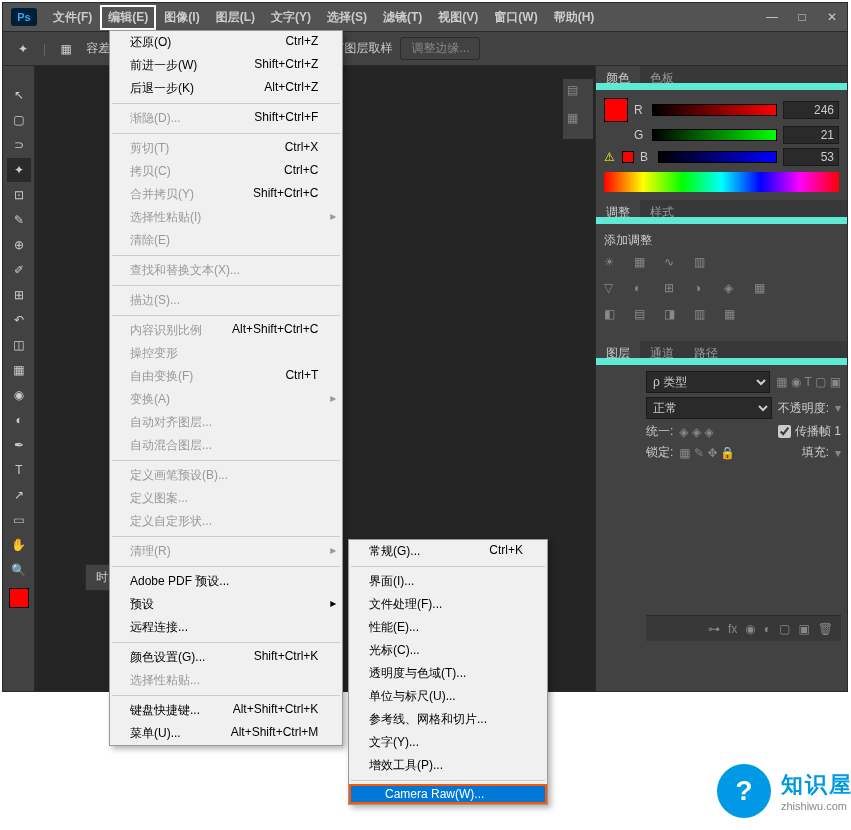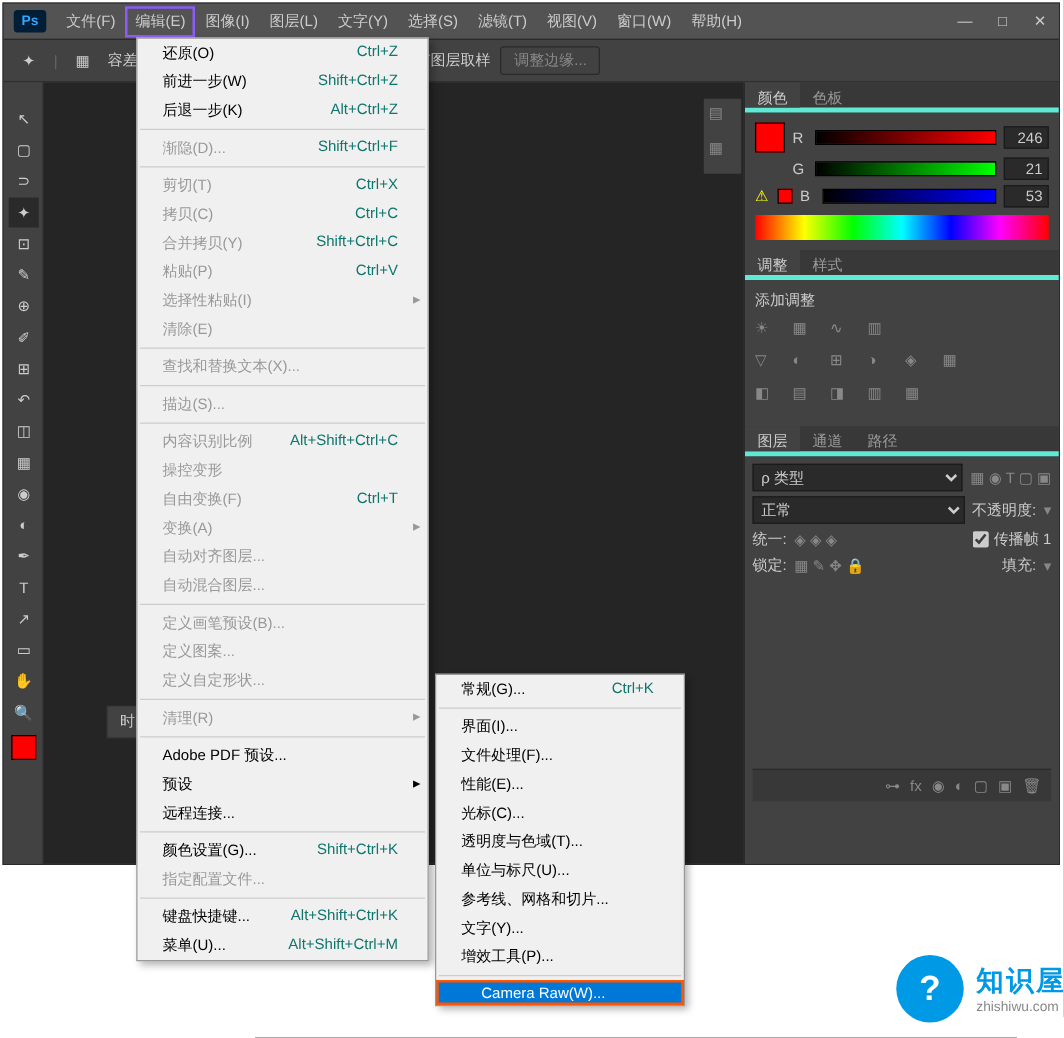--- a/index.html
+++ b/index.html
@@ -1,67 +1,67 @@
 <!DOCTYPE html>
 <html><head>
 <meta charset="utf-8">
 <style>
 * { margin: 0; padding: 0; box-sizing: border-box; font-family: "Microsoft YaHei", sans-serif; font-size: 12px; }
 body { background: #fff; width: 851px; height: 830px; position: relative; }
 .app-window { width: 846px; height: 690px; background: #535353; position: absolute; top: 2px; left: 2px; border: 1px solid #2a2a2a; }
 .title-bar { height: 28px; background: #535353; display: flex; align-items: center; }
 .ps-logo { width: 26px; height: 18px; background: #001e36; color: #31a8ff; font-weight: bold; font-size: 11px; display: flex; align-items: center; justify-content: center; border-radius: 3px; margin: 0 8px; }
-.menu-bar { display: flex; align-items: center; height: 28px; }
+.menu-bar { display: flex; align-items: center; height: 28px; font-weight: bold; }
 .menu-item { padding: 4px 8px; color: #ccc; cursor: pointer; }
-.menu-item.highlighted { border: 2px solid #8b5cf6; padding: 2px 6px; }
+.menu-item.highlighted { border: 2px solid #ffffff; padding: 2px 6px; }
 .window-controls { margin-left: auto; display: flex; }
 .win-btn { width: 30px; height: 22px; color: #ccc; display: flex; align-items: center; justify-content: center; cursor: pointer; }
 .options-bar { height: 35px; background: #424242; border-top: 1px solid #2a2a2a; border-bottom: 1px solid #2a2a2a; display: flex; align-items: center; padding: 0 8px; gap: 8px; color: #ccc; }
 .tool-icon { width: 24px; height: 24px; display: flex; align-items: center; justify-content: center; }
 .opt-label { color: #ccc; }
 .opt-input { background: #2a2a2a; border: 1px solid #1a1a1a; color: #ccc; padding: 2px 4px; width: 40px; }
 .opt-check { display: flex; align-items: center; gap: 4px; }
 .opt-check input { accent-color: #ccc; }
 .opt-btn { background: #424242; border: 1px solid #2a2a2a; color: #888; padding: 2px 10px; border-radius: 3px; }
 .main-area { display: flex; height: calc(100% - 63px); }
 .toolbox { width: 32px; background: #424242; border-right: 1px solid #2a2a2a; padding-top: 16px; }
 .tool { width: 24px; height: 24px; margin: 1px 4px; display: flex; align-items: center; justify-content: center; color: #ccc; cursor: pointer; }
 .color-swatch { width: 20px; height: 20px; margin: 6px; }
 .fg-color { background: #ff0000; border: 1px solid #000; }
 .canvas-area { flex: 1; background: #252525; position: relative; }
 .timeline-bar { position: absolute; bottom: 100px; left: 50px; background: #424242; padding: 4px 10px; color: #ccc; display: flex; align-items: center; gap: 10px; border: 1px solid #2a2a2a; }
 .panels { width: 252px; background: #424242; border-left: 1px solid #2a2a2a; }
-.panel-tabs { display: flex; height: 24px; background: #383838; border-bottom: 4px solid #5eead4; }
+.panel-tabs { display: flex; height: 24px; background: #383838; border-bottom: 7px solid #5eead4; }
 .panel-tab { padding: 4px 10px; color: #999; cursor: pointer; }
 .panel-tab.active { background: #424242; color: #ccc; }
 .color-panel { padding: 8px; }
 .color-row { display: flex; align-items: center; gap: 6px; margin-bottom: 4px; }
 .color-ch-label { color: #ccc; width: 12px; }
 .color-slider { flex: 1; height: 12px; background: linear-gradient(to right, #000, #f00); border: 1px solid #000; }
 .color-slider.g { background: linear-gradient(to right, #000, #0f0); }
 .color-slider.b { background: linear-gradient(to right, #000, #00f); }
-.color-val { background: #2a2a2a; border: 1px solid #1a1a1a; color: #ccc; padding: 1px 4px; width: 36px; text-align: right; }
+.color-val { background: #2a2a2a; border: 1px solid #1a1a1a; color: #ccc; padding: 1px 4px; width: 56px; text-align: right; }
 .color-swatch-big { width: 24px; height: 24px; background: #f00; border: 1px solid #000; }
 .spectrum { height: 20px; background: linear-gradient(to right, #f00, #ff0, #0f0, #0ff, #00f, #f0f, #f00); margin-top: 6px; }
 .adjust-panel { padding: 8px; color: #ccc; }
 .adjust-title { margin-bottom: 6px; }
 .adjust-icons { display: flex; gap: 10px; margin-bottom: 6px; flex-wrap: wrap; }
 .adj-icon { width: 20px; height: 20px; color: #888; }
-.layers-panel { padding: 6px; color: #ccc; }
+.layers-panel { padding: 6px; color: #ccc; margin-left: 44px; }
 .layer-row { display: flex; align-items: center; gap: 6px; margin-bottom: 4px; }
 .layer-select { background: #2a2a2a; border: 1px solid #1a1a1a; color: #ccc; padding: 2px; flex: 1; }
 .panel-footer { height: 26px; background: #383838; border-top: 1px solid #2a2a2a; display: flex; align-items: center; justify-content: flex-end; gap: 8px; padding: 0 8px; color: #888; }
 .dropdown-menu { position: absolute; background: #f0f0f0; border: 1px solid #999; box-shadow: 3px 3px 6px rgba(0,0,0,0.3); z-index: 100; min-width: 228px; }
 .dropdown-menu.main { top: 30px; left: 109px; }
 .dropdown-menu.sub { top: 539px; left: 348px; min-width: 200px; }
 .menu-entry { padding: 3px 24px 3px 20px; color: #000; cursor: pointer; display: flex; justify-content: space-between; position: relative; white-space: nowrap; }
 .menu-entry.disabled { color: #999; }
 .menu-entry.highlighted-item { background: #0078d7; color: #fff; padding-left: 36px; }
 .menu-entry.boxed { outline: 2px solid #ff5500; outline-offset: -2px; }
-.menu-entry .shortcut { color: #0f766e; margin-left: 30px; }
+.menu-entry .shortcut { color: #000000; margin-left: 30px; }
 .menu-entry .arrow { position: absolute; right: 6px; }
 .menu-sep { height: 1px; background: #ccc; margin: 3px 2px; }
 .watermark { position: absolute; bottom: 12px; right: -2px; display: flex; align-items: center; gap: 10px; }
 .wm-icon { width: 54px; height: 54px; background: #0099e5; border-radius: 50%; display: flex; align-items: center; justify-content: center; color: #fff; font-size: 28px; font-weight: bold; }
 .wm-text { color: #0099e5; }
 .wm-text .cn { font-size: 22px; font-weight: bold; letter-spacing: 2px; }
 .wm-text .en { font-size: 11px; color: #888; }
 .mini-icons { position: absolute; right: 254px; top: 76px; width: 30px; background: #424242; }
 .mini-icon { width: 24px; height: 24px; margin: 4px; color: #888; }
 </style>
@@ -273,24 +273,20 @@
     </div>
     <div class="menu-entry disabled">
       <span>拷贝(C)</span>
       <span class="shortcut">Ctrl+C</span>
     </div>
     <div class="menu-entry disabled">
       <span>合并拷贝(Y)</span>
       <span class="shortcut">Shift+Ctrl+C</span>
     </div>
     <div class="menu-entry disabled">
-      <span>粘贴(P)</span>
-      <span class="shortcut">Ctrl+V</span>
-    </div>
-    <div class="menu-entry disabled">
       <span>选择性粘贴(I)</span>
       <span class="arrow">▸</span>
     </div>
     <div class="menu-entry disabled">
       <span>清除(E)</span>
     </div>
     <div class="menu-sep"></div>
     <div class="menu-entry disabled">
       <span>查找和替换文本(X)...</span>
     </div>
@@ -345,21 +341,21 @@
     </div>
     <div class="menu-entry">
       <span>远程连接...</span>
     </div>
     <div class="menu-sep"></div>
     <div class="menu-entry">
       <span>颜色设置(G)...</span>
       <span class="shortcut">Shift+Ctrl+K</span>
     </div>
     <div class="menu-entry disabled">
-      <span>指定配置文件...</span>
+      <span>选择性粘贴...</span>
     </div>
     <div class="menu-sep"></div>
     <div class="menu-entry">
       <span>键盘快捷键...</span>
       <span class="shortcut">Alt+Shift+Ctrl+K</span>
     </div>
     <div class="menu-entry">
       <span>菜单(U)...</span>
       <span class="shortcut">Alt+Shift+Ctrl+M</span>
     </div>

